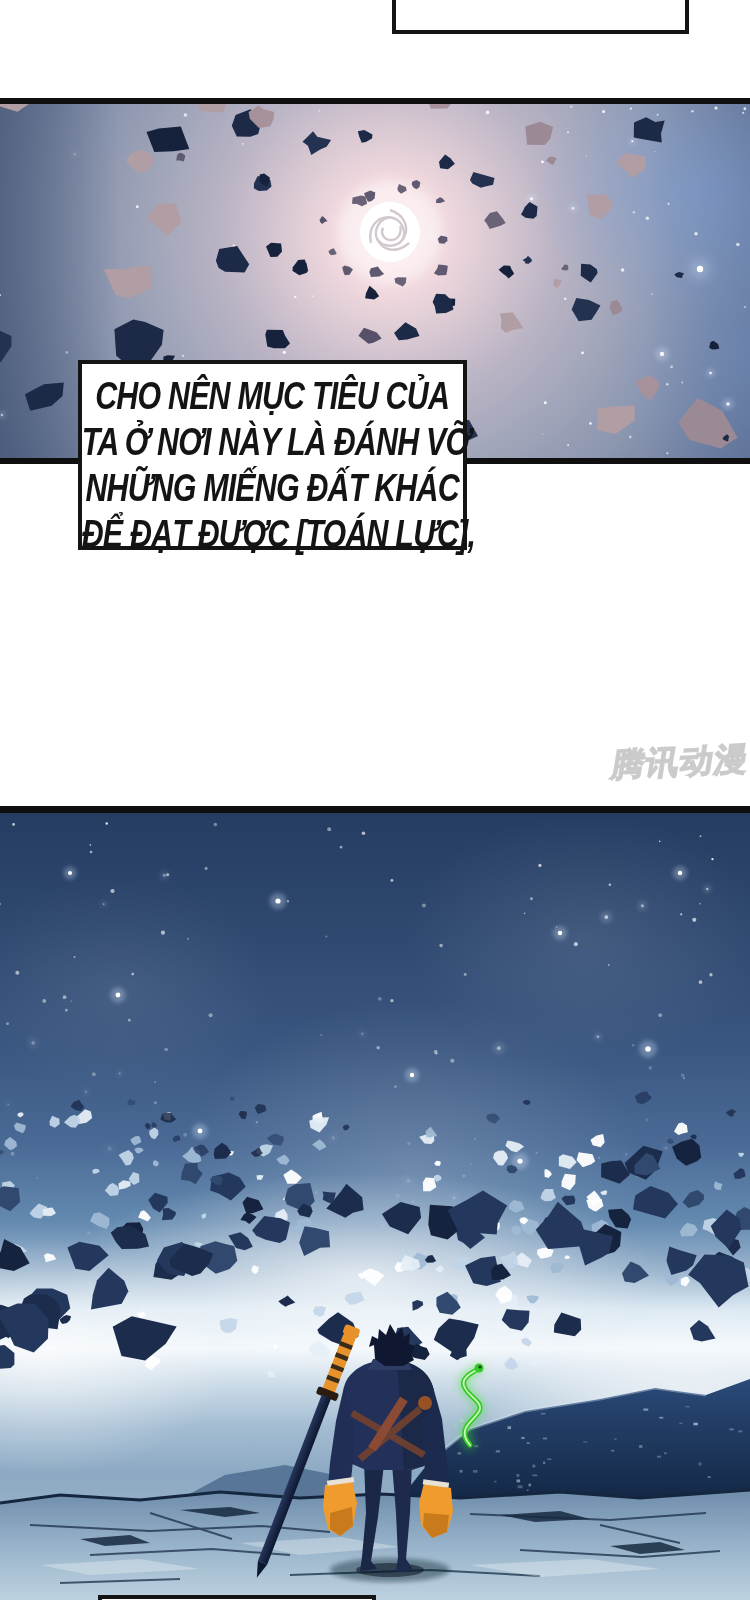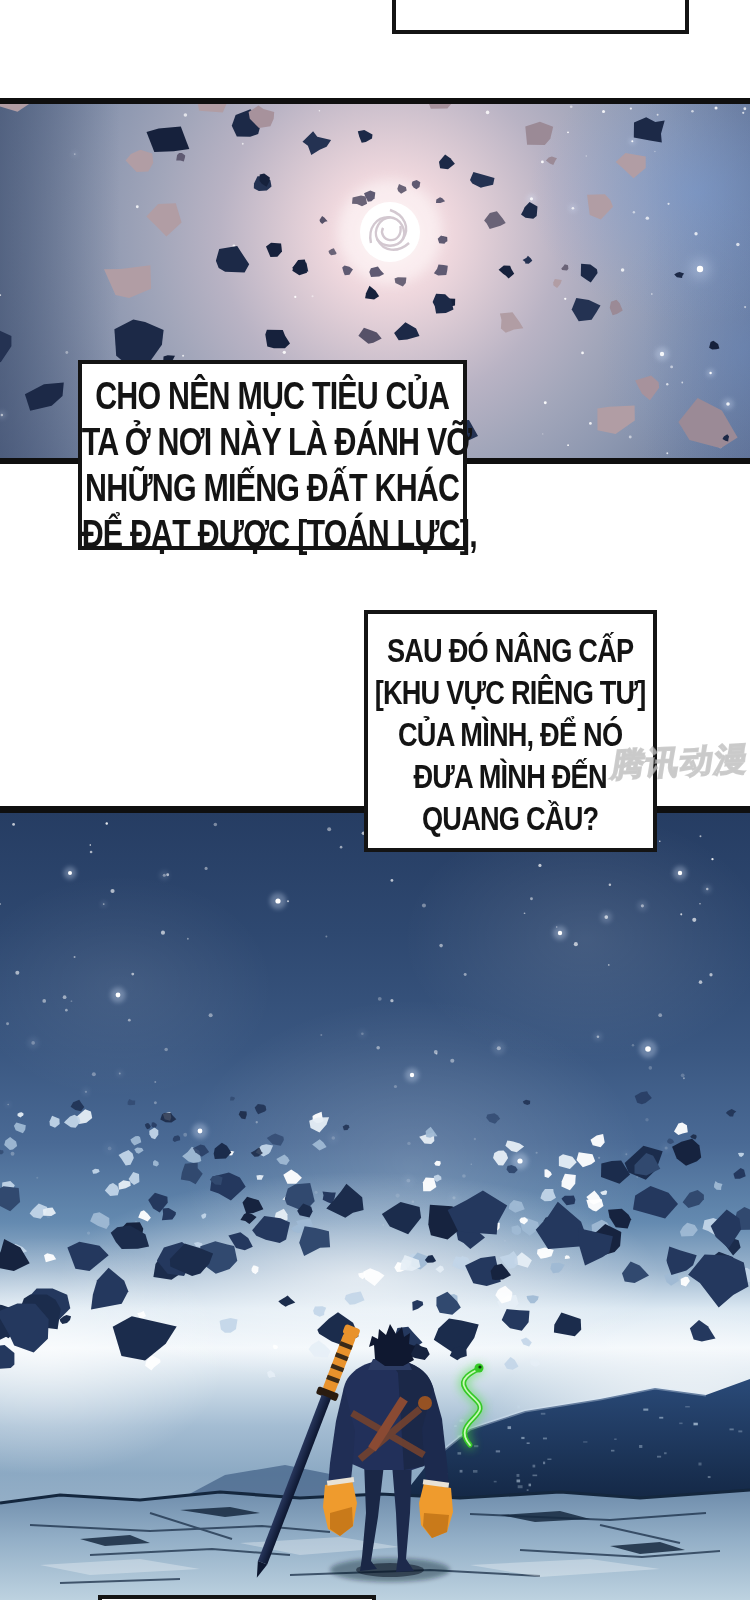--- a/index.html
+++ b/index.html
@@ -35,21 +35,21 @@
       radial-gradient(ellipse 220px 160px at 16% 22%, rgba(255,255,255,.08), transparent 70%),
       linear-gradient(180deg,#263d63 0%,#2e4870 15%,#3a5781 30%,#4a6a95 42%,#648ab0 52%,
         #9ab4cd 58%,#dbe8f2 63%,#f2f7fb 68%,#c9d9e6 73%,#a3bcd2 78%,#8ca9c3 84%,
         #9db5ca 92%,#b7cbd9 100%);
   }
   #spacePanel svg{position:absolute;left:0;top:0;}
 
   
   .bubble{position:absolute;background:#ffffff;border:4px solid #141414;z-index:20;
           box-sizing:border-box;color:#141414;}
-  #bubble1{left:78px;top:360px;width:389px;height:190px;padding-top:9px;}
+  #bubble1{left:78px;top:360px;width:389px;height:190px;padding-top:9px;font-style:italic;}
   #bubble2{left:364px;top:610px;width:293px;height:242px;padding-top:15px;}
   .bubble .txt{position:relative;width:125%;margin-left:-12.5%;
        transform:scaleX(.8);transform-origin:50% 0;text-align:center;font-weight:bold;}
   #bubble1 .txt{font-size:38px;line-height:46px;letter-spacing:-1px;}
   #bubble2 .txt{font-size:34px;line-height:42px;letter-spacing:-1px;}
   .bubble .line{display:block;white-space:nowrap;}
 
   
   #watermark{position:absolute;left:612px;top:740px;z-index:30;
      font-family:"DejaVu Sans",sans-serif;font-size:33px;font-weight:bold;letter-spacing:1px;
@@ -254,29 +254,20 @@
 
   <div id="bubble1" class="bubble">
     <div class="txt">
       <span class="line">CHO NÊN MỤC TIÊU CỦA</span>
       <span class="line">TA Ở NƠI NÀY LÀ ĐÁNH VỠ</span>
       <span class="line">NHỮNG MIẾNG ĐẤT KHÁC</span>
       <span class="line">ĐỂ ĐẠT ĐƯỢC [TOÁN LỰC],</span>
     </div>
   </div>
 
-  <div id="bubble2" class="bubble">
-    <div class="txt">
-      <span class="line">SAU ĐÓ NÂNG CẤP</span>
-      <span class="line">[KHU VỰC RIÊNG TƯ]</span>
-      <span class="line">CỦA MÌNH, ĐỂ NÓ</span>
-      <span class="line">ĐƯA MÌNH ĐẾN</span>
-      <span class="line">QUANG CẦU?</span>
-    </div>
-  </div>
 
   <div id="watermark">腾讯动漫</div>
 
   <div id="spacePanel">
     <svg id="spaceSvg" width="750" height="787" viewBox="0 0 787 787" preserveAspectRatio="none" style="width:750px;height:787px">
     </svg>
     <svg width="750" height="787" viewBox="0 0 750 787">
       <defs>
         <filter id="sblur2" x="-80%" y="-80%" width="260%" height="260%">
             <feGaussianBlur stdDeviation="2.2"></feGaussianBlur>

